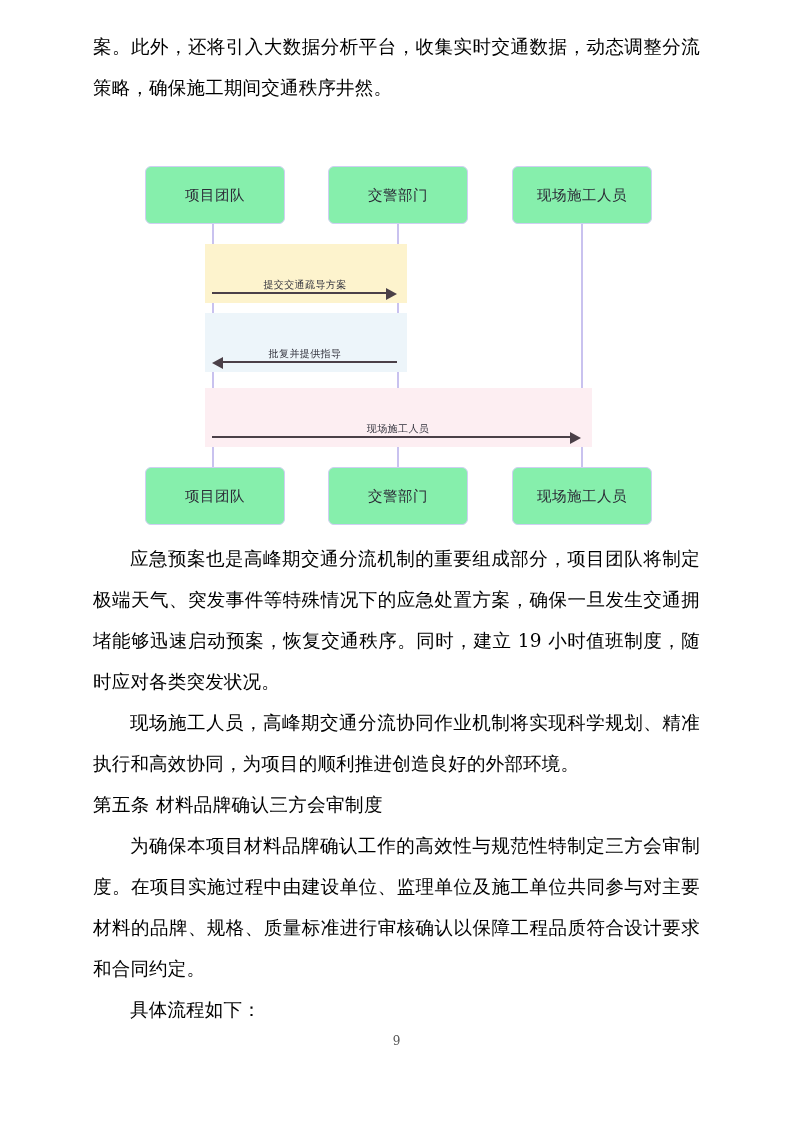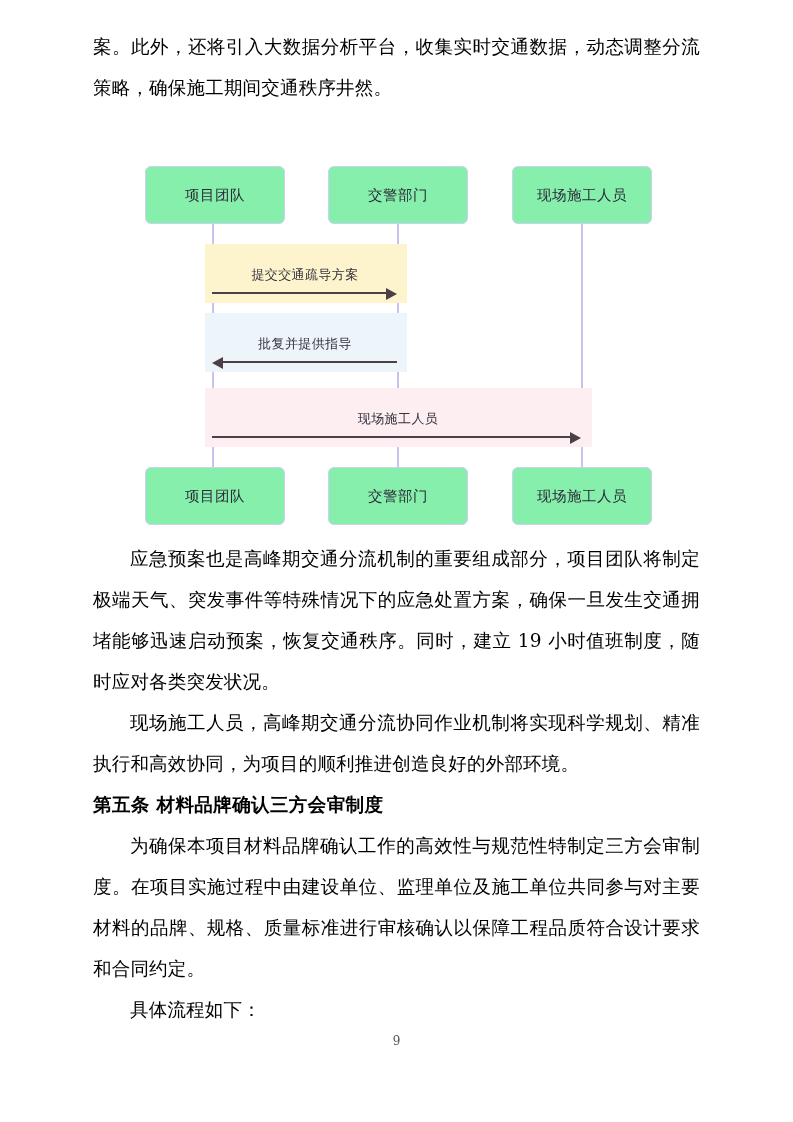--- a/index.html
+++ b/index.html
@@ -37,21 +37,21 @@
     text-justify: inter-ideograph;
     letter-spacing: 0.2px;
     margin: 0;
     font-family: "DejaVu Serif", "Liberation Serif", serif;
   }
   .para.indent { text-indent: 2em; }
   .heading {
     font-size: 18.5px;
     line-height: 41px;
     margin: 0;
-    font-weight: bold;
+    font-weight: normal;
     letter-spacing: 0.4px;
     font-family: "DejaVu Serif", "Liberation Serif", serif;
   }
 
   .spacer-diagram { height: 430px; }
 
   
   .seq-diagram {
     position: absolute;
     left: 0px;
@@ -85,25 +85,26 @@
     position: absolute;
     height: 59px;
   }
   .msg-band.yellow { background: #fdf3cd; }
   .msg-band.blue   { background: #edf5fa; }
   .msg-band.pink   { background: #fdeef2; }
 
   .msg-label {
     position: absolute;
     font-family: "DejaVu Sans", "Liberation Sans", sans-serif;
-    font-size: 13px;
+    font-size: 10px;
     color: #32323c;
     letter-spacing: 0.4px;
     white-space: nowrap;
     transform: translateX(-50%);
+    margin-top: 12px;
   }
   .msg-arrow {
     position: absolute;
     height: 2px;
     background: #4b4048;
   }
   .arrow-head {
     position: absolute;
     width: 0; height: 0;
     border-top: 6px solid transparent;

